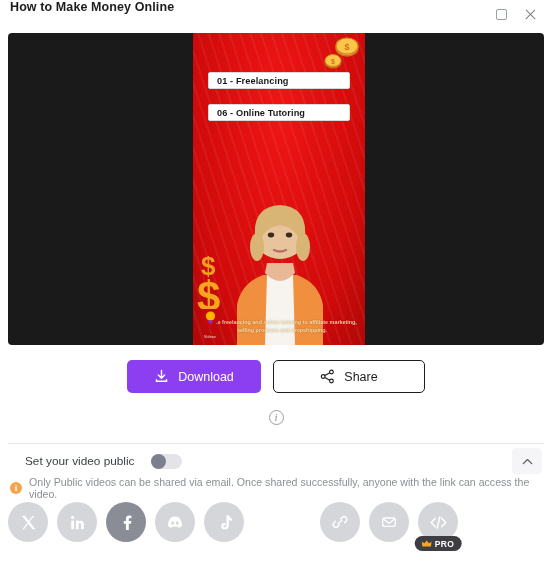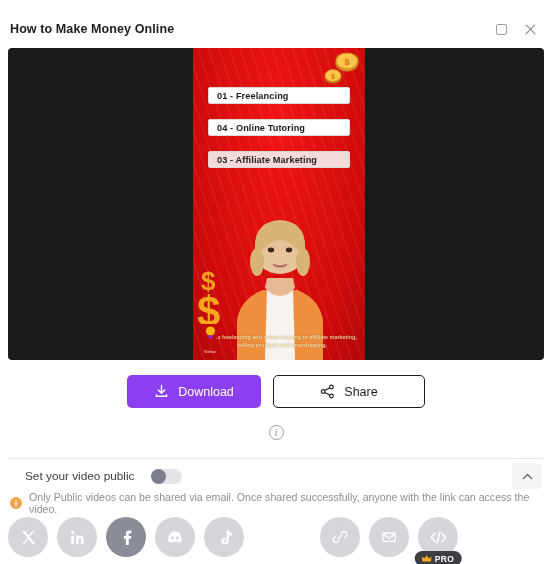--- a/index.html
+++ b/index.html
@@ -7,23 +7,22 @@
     width: 552px; height: 564px;
     background: #ffffff;
     font-family: "Liberation Sans", sans-serif;
     overflow: hidden;
   }
   .app { position: relative; width: 552px; height: 564px; background:#fff; }
 
   
   .titlebar {
     position: relative; height: 28px; width: 100%;
-    display: flex; align-items: center;
+    display: flex; 
     padding: 0 8px 0 10px;
-    margin-top: 15px;
   }
   .title-text {
     font-size: 12.5px; font-weight: bold; color: #1d1d1f;
     letter-spacing: .1px; white-space: nowrap;
   }
   .win-btns { margin-left: auto; display: flex; align-items: center; gap: 13px; padding-right: 6px; }
   .win-btn { width: 16px; height: 16px; display: flex; align-items: center; justify-content: center; cursor: pointer; }
   .sq { width: 11px; height: 11px; border: 1.4px solid #9aa0a6; border-radius: 2px; }
   .xmark { position: relative; width: 13px; height: 13px; }
   .xmark:before, .xmark:after {
@@ -172,22 +171,21 @@
         <ellipse cx="27" cy="11" rx="11" ry="8" fill="#f0a830" stroke="#c5761a" stroke-width="1.4"></ellipse>
         <ellipse cx="27" cy="9" rx="11" ry="8" fill="#ffc548" stroke="#d08520" stroke-width="1.2"></ellipse>
         <text x="27" y="13" font-size="9" font-weight="bold" fill="#c5761a" text-anchor="middle" font-family="Liberation Sans, sans-serif">$</text>
         <ellipse cx="13" cy="25" rx="8" ry="6" fill="#e09628" stroke="#b86a16" stroke-width="1.2"></ellipse>
         <ellipse cx="13" cy="23.5" rx="8" ry="6" fill="#ffc548" stroke="#d08520" stroke-width="1"></ellipse>
         <text x="13" y="27" font-size="7" font-weight="bold" fill="#c5761a" text-anchor="middle" font-family="Liberation Sans, sans-serif">$</text>
       </svg>
 
       <div class="vlist">
         <div class="vitem">01 - Freelancing</div>
-        <div class="vitem">04 - Online Tutoring</div>
-        <div class="vitem tinted">03 - Affiliate Marketing</div>
+        <div class="vitem">06 - Online Tutoring</div>
       </div>
 
       <svg class="dollars" viewBox="0 0 54 72">
         <text x="6" y="30" font-size="26" font-weight="bold" fill="#f5a623" opacity=".95" font-family="Liberation Sans, sans-serif">$</text>
         <text x="2" y="66" font-size="42" font-weight="bold" fill="#f7a51c" font-family="Liberation Sans, sans-serif">$</text>
       </svg>
 
       <svg class="person" viewBox="0 0 118 160">
         <path d="M16 160 L16 120 Q20 98 42 90 L76 90 Q98 98 102 120 L102 160 Z" fill="#f0903e"></path>
         <path d="M46 90 L72 90 L74 160 L44 160 Z" fill="#f7f3ee"></path>

